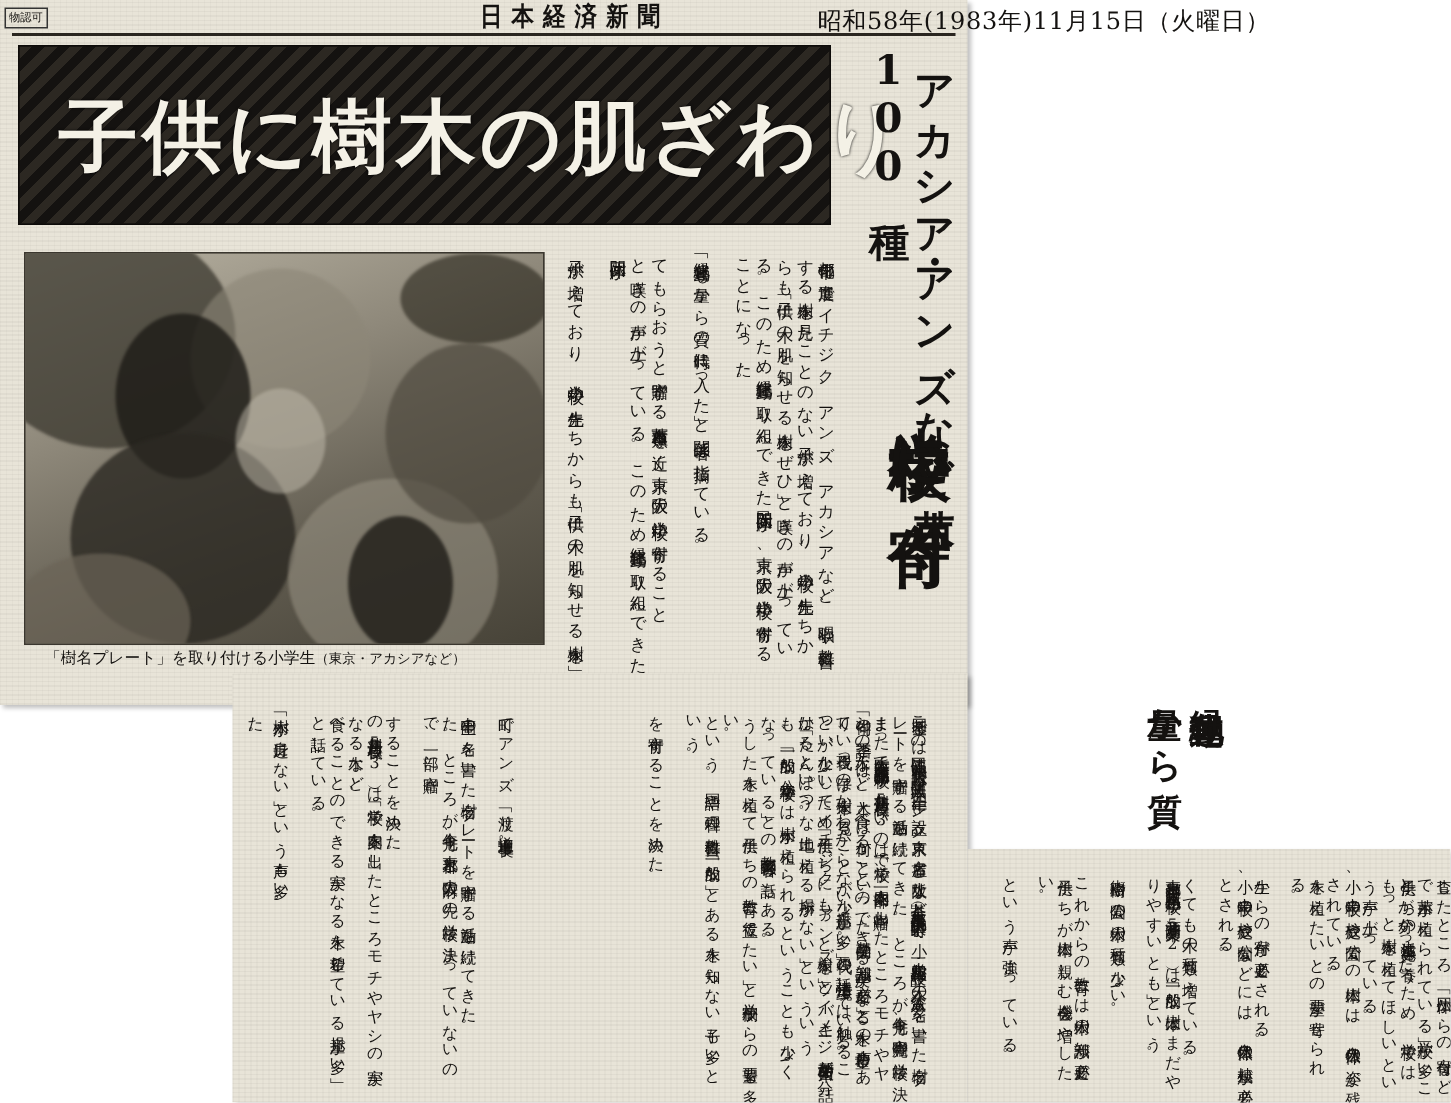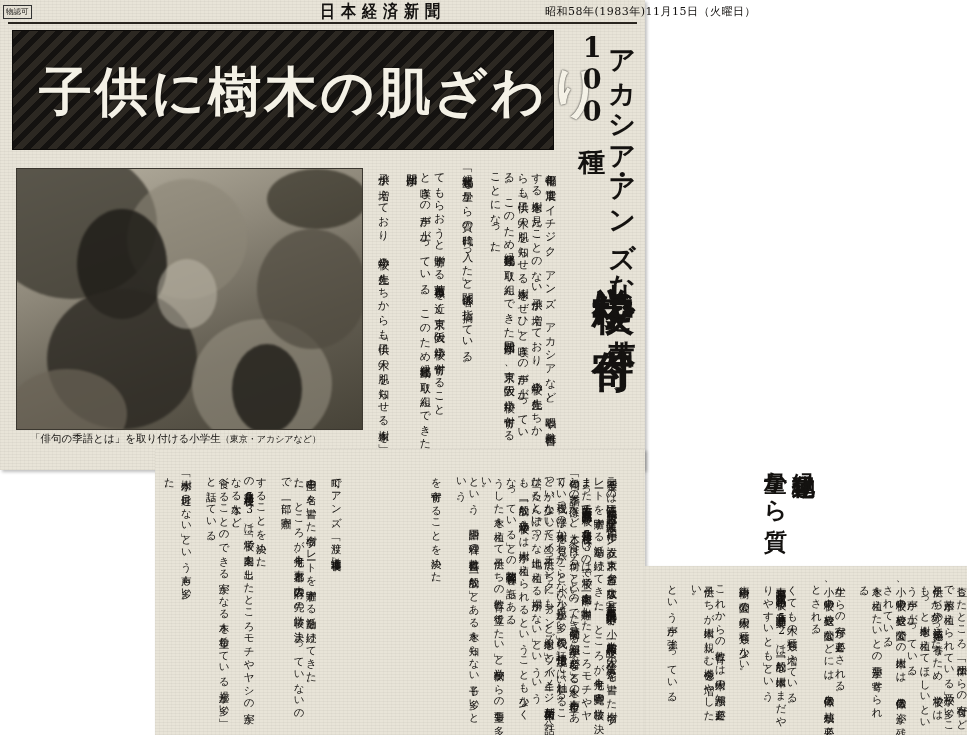--- a/index.html
+++ b/index.html
@@ -28,21 +28,21 @@
      letter-spacing:1px;line-height:1.12;}
 
   
   #masthead{position:absolute;left:0;top:0;width:645px;height:24px;
       display:flex;align-items:center;}
   #postal-mark{font-size:7.5px;border:1px solid #333;padding:1px 2px;margin-left:3px;
       font-family:"DejaVu Serif",serif;white-space:nowrap;}
   #paper-name{position:absolute;left:320px;top:2px;font-size:15px;font-weight:bold;
       letter-spacing:6px;font-family:"DejaVu Serif","Liberation Serif",serif;
       transform:scaleY(1.15);}
-  #issue-date{position:absolute;left:545px;top:4px;font-size:11px;
+  #issue-date{position:absolute;left:545px;top:4px;font-size:16px;
       font-family:"DejaVu Serif","Liberation Serif",serif;letter-spacing:.5px;
       white-space:nowrap;}
 
   #rule-top{position:absolute;left:8px;top:22px;width:629px;height:2px;background:#2a2620;}
 
   
   #headline-panel{position:absolute;left:12px;top:30px;width:540px;height:118px;
       background:#171512;
       background-image:
         repeating-linear-gradient(135deg,#2c2822 0 6px,#141210 6px 12px),
@@ -146,21 +146,21 @@
   <div class="blob" style="left:60px;top:40px;width:90px;height:110px;background:#201e19;opacity:.85;"></div>
   <div class="blob" style="left:30px;top:120px;width:150px;height:140px;background:#2b2822;opacity:.8;"></div>
   <div class="blob" style="left:175px;top:150px;width:140px;height:130px;background:#9a9485;opacity:.55;"></div>
   <div class="blob" style="left:240px;top:60px;width:110px;height:120px;background:#504b40;opacity:.7;"></div>
   <div class="blob" style="left:215px;top:175px;width:70px;height:90px;background:#1d1b16;opacity:.8;"></div>
   <div class="blob" style="left:-10px;top:200px;width:120px;height:90px;background:#6b6457;opacity:.7;"></div>
   <div class="blob" style="left:140px;top:90px;width:60px;height:70px;background:#c3bdae;opacity:.5;"></div>
   <div class="blob" style="left:250px;top:0px;width:100px;height:60px;background:#262319;opacity:.6;"></div>
 </div>
 <div id="photo-caption">
-  <span>「俳句の季語とは」を取り付ける小学生</span><span class="sub">（東京・アカシアなど）</span>
+  <span>「樹名プレート」を取り付ける小学生</span><span class="sub">（東京・アカシアなど）</span>
 </div>
 
 <div class="v bodycol" id="bc1">都市化の進展でイチジク、アンズ、アカシアなど、唱歌や教科書に登場する樹木を見たことのない子供が増えており、小学校の先生たちからも「子供に木の肌を知らせる樹木をぜひ」と嘆きの声が上がっている。このため緑化運動に取り組んできた民間団体が、東京、大阪の小学校に寄付することになった。</div>
 <div class="v bodycol" id="bc2">「緑化運動も量から質の時代に入った」と関係者は指摘している。</div>
 <div class="v bodycol" id="bc3">てもらおうと寄贈する苗木百種類を近く東京、大阪の小学校に寄付すること</div>
 <div class="v bodycol" id="bc4">と嘆きの声が上がっている。このため緑化運動に取り組んできた民間団体が、</div>
 <div class="v bodycol" id="bc5">子供が増えており、小学校の先生たちからも「子供に木の肌を知らせる樹木を」</div>
 
 <div class="clipping grain" id="lower-clip"></div>
 

